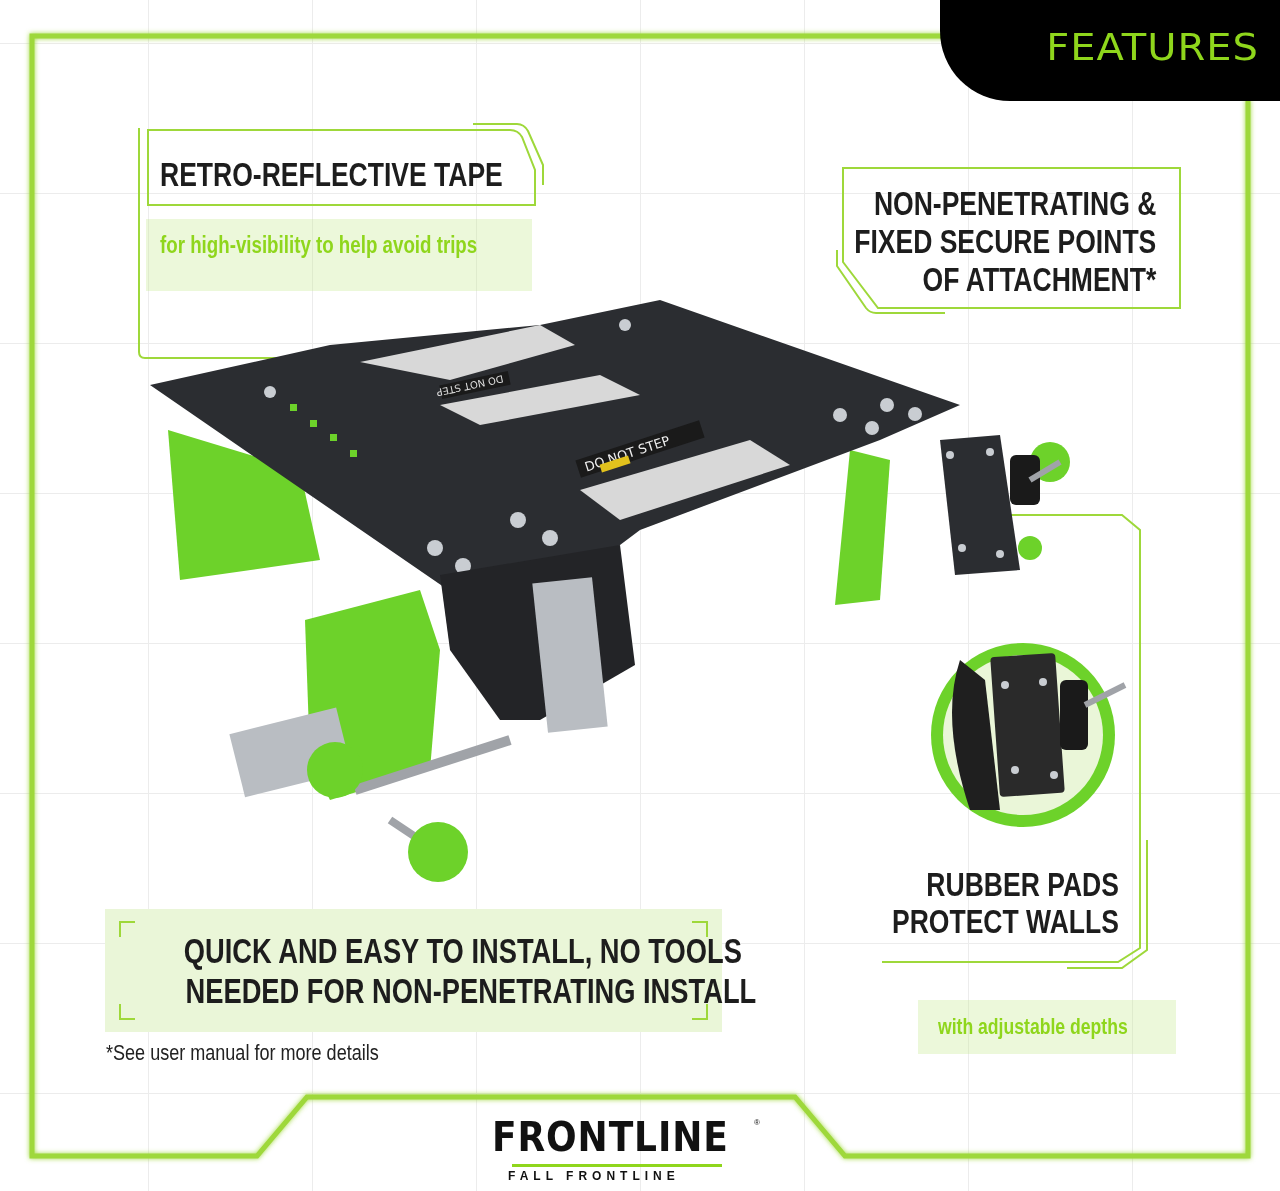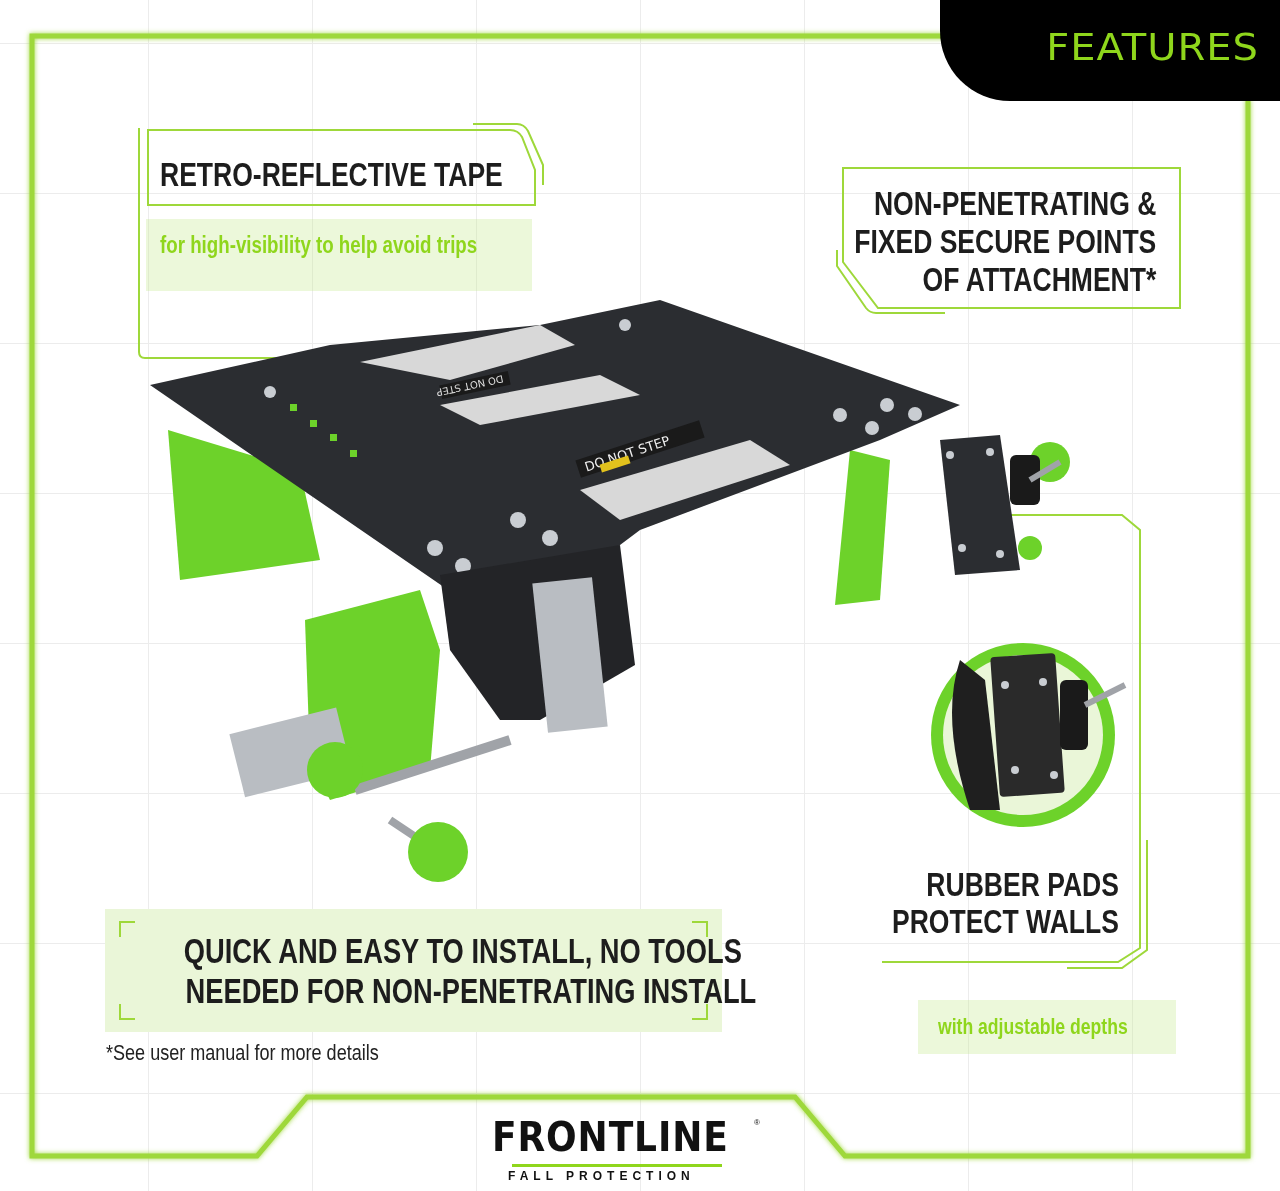--- a/index.html
+++ b/index.html
@@ -219,14 +219,14 @@
     <div><span>NEEDED FOR NON-PENETRATING INSTALL</span></div>
   </div>
 </div>
 
 <div class="abs footnote">*See user manual for more details</div>
 
 <div class="abs logo">
   <span class="brand">FRONTLINE</span>
   <span class="reg">®</span>
   <span class="bar"></span>
-  <span class="tag">FALL PROTECTION</span>
+  <span class="tag">FALL FRONTLINE</span>
 </div>
 
 </body></html>

